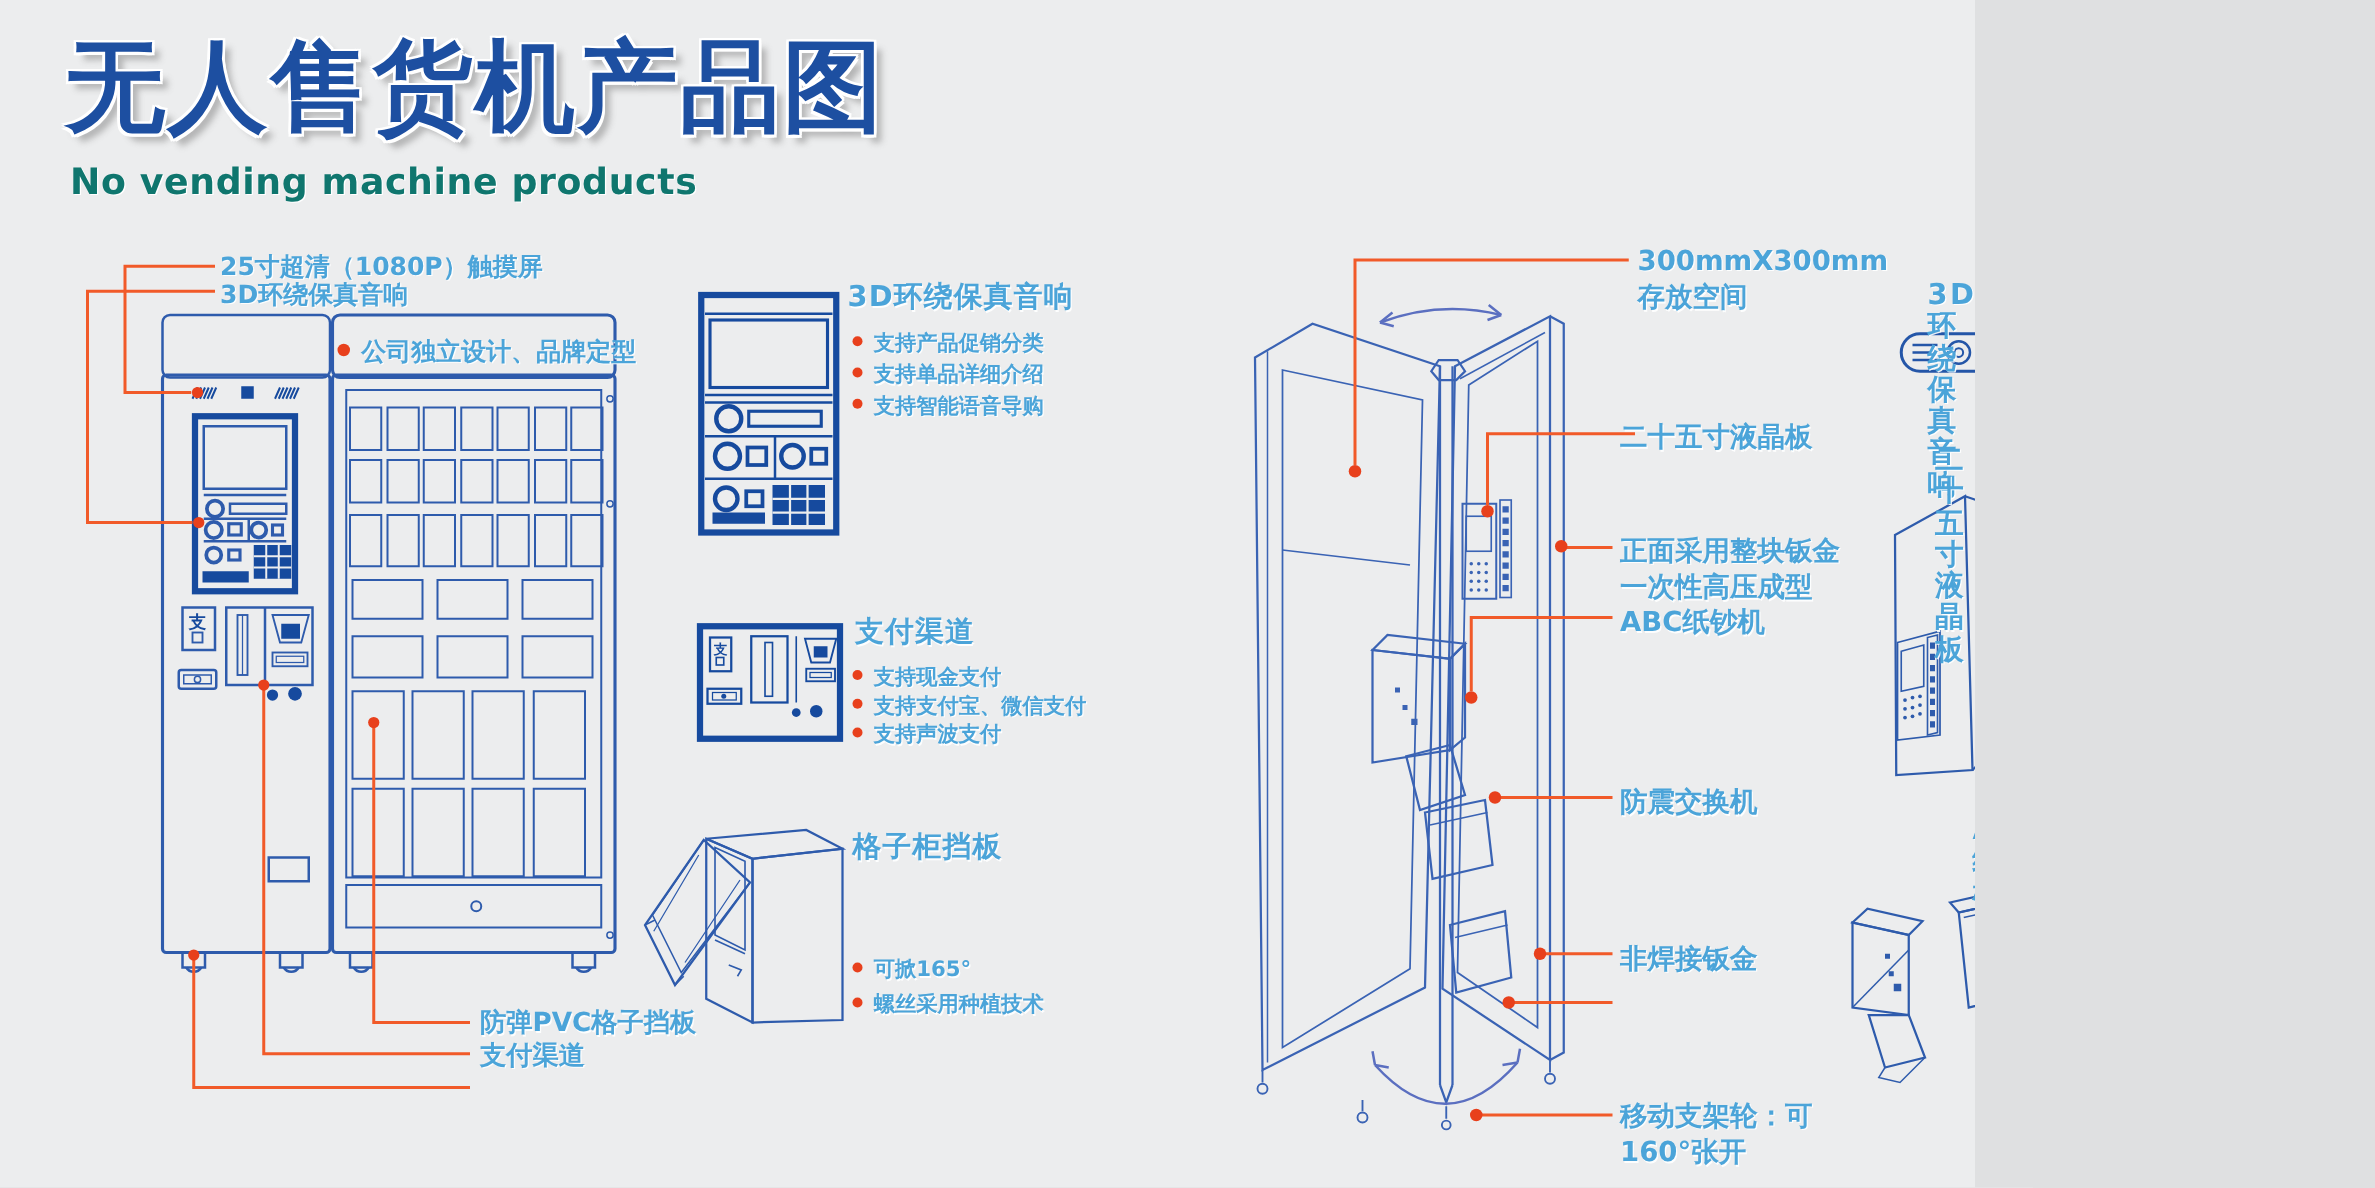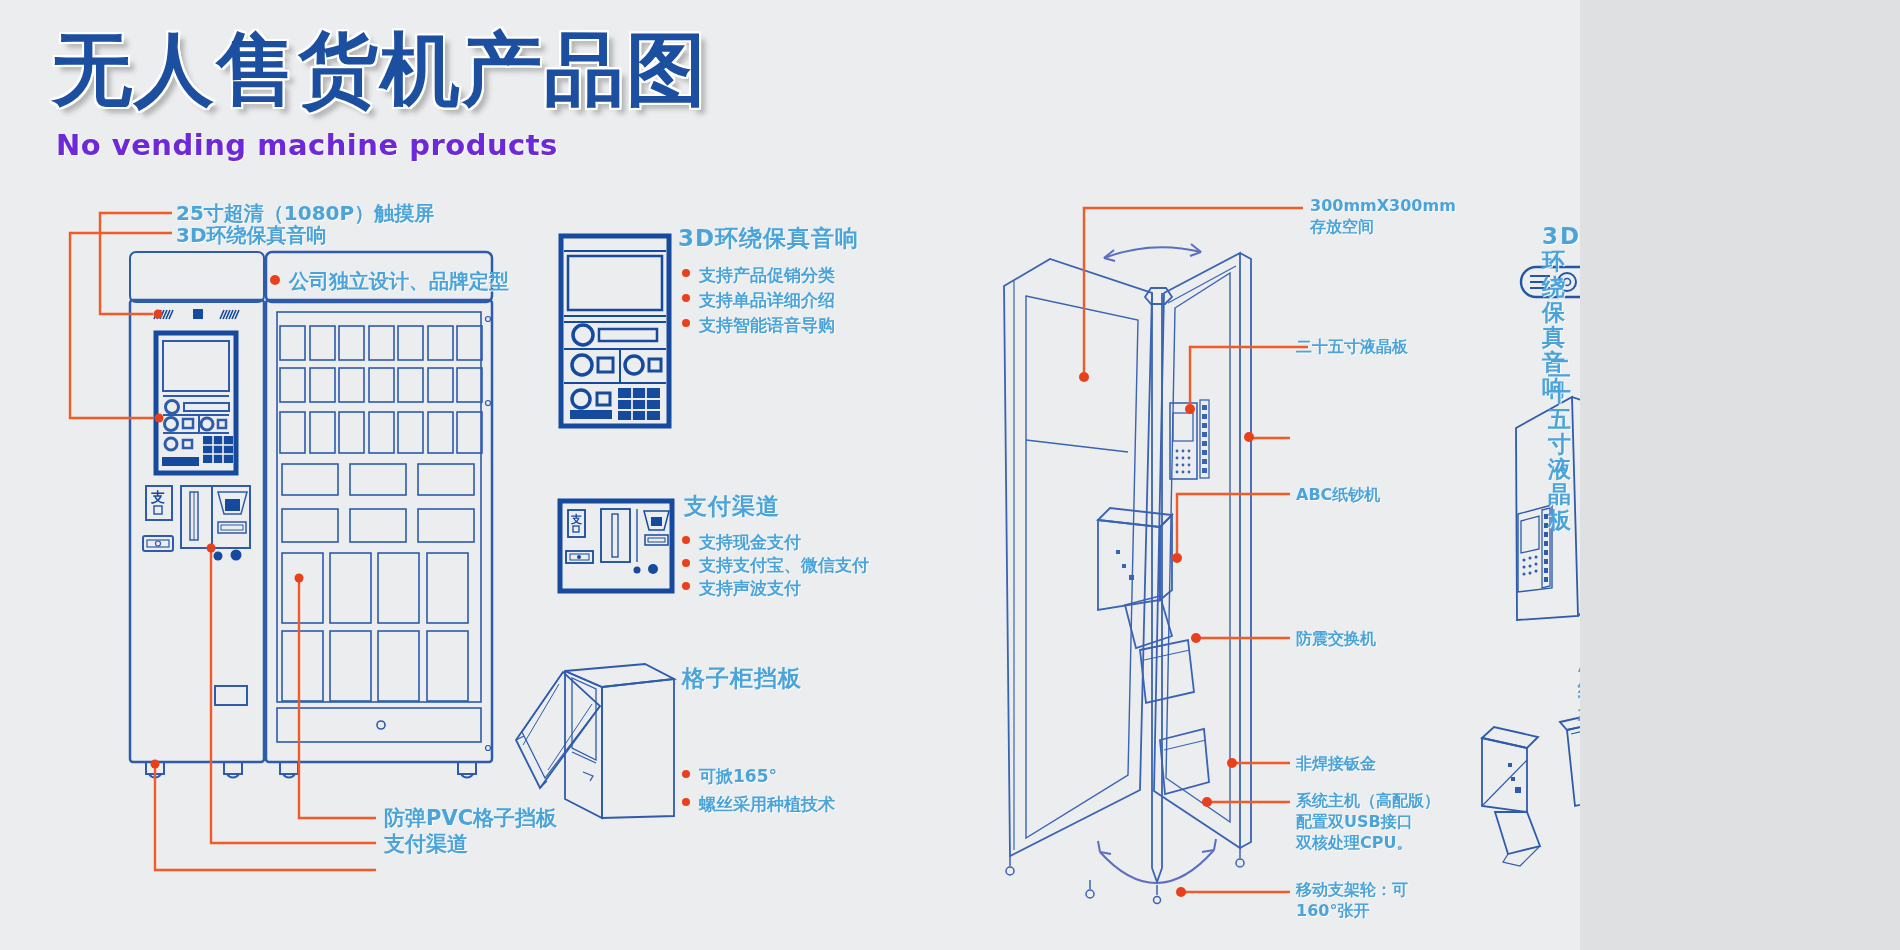--- a/index.html
+++ b/index.html
@@ -3,27 +3,27 @@
 <meta charset="utf-8">
 <style>
   html,body{margin:0;padding:0;background:#dfe0e1;}
   #stage{position:relative;width:1580px;height:950px;background:#ecedee;overflow:hidden;
          font-family:"DejaVu Sans","Liberation Sans",sans-serif;}
   #art{position:absolute;left:0;top:0;}
   .abs{position:absolute;}
   .title{color:#1d4fa1;font-size:80px;font-weight:bold;letter-spacing:2px;line-height:1;
          text-shadow:2px 0 0 #fff,-2px 0 0 #fff,0 2px 0 #fff,0 -2px 0 #fff,2px 2px 0 #fff,
          -2px -2px 0 #fff,2px -2px 0 #fff,-2px 2px 0 #fff,6px 6px 5px rgba(110,110,110,.45);}
-  .subtitle{color:#6d28d9;font-size:29px;font-weight:bold;letter-spacing:.5px;
+  .subtitle{color:#0f766e;font-size:29px;font-weight:bold;letter-spacing:.5px;
             text-shadow:1px 1px 0 #fff;}
   .label{position:absolute;font-weight:bold;color:#4ba4d9;white-space:pre-line;
          text-shadow:1px 1px 0 rgba(255,255,255,.9);}
   .lbl20{font-size:20px;line-height:1.1;}
   .lbl21{font-size:21px;line-height:1.15;}
-  .lbl19{font-size:16px;line-height:1.31;}
+  .lbl19{font-size:22px;line-height:1.31;}
   .feat-h{font-size:23px;line-height:1.1;letter-spacing:1px;}
   .panel-h{font-size:23px;line-height:1.1;letter-spacing:2px;}
   .feat-item{position:absolute;display:flex;gap:9px;font-size:17px;font-weight:bold;
              color:#4ba4d9;white-space:pre-line;line-height:1.3;
              text-shadow:1px 1px 0 rgba(255,255,255,.9);}
   .dot{width:8px;height:8px;border-radius:50%;background:#e8401c;margin-top:5px;flex:none;}
   .dot-lg{width:10px;height:10px;margin-top:7px;}
   .pay-glyph{position:absolute;color:#164a9e;font-weight:bold;}
 </style>
 </head>
@@ -508,25 +508,24 @@
     <span>可掀165°</span>
   </div>
   <div class="feat-item" style="left:682px;top:793px;">
     <span class="dot"></span>
     <span>螺丝采用种植技术</span>
   </div>
 
   <div class="label lbl19" style="left:1310px;top:196px;">300mmX300mm
 存放空间</div>
   <div class="label lbl19" style="left:1296px;top:337px;">二十五寸液晶板</div>
+  <div class="label lbl19" style="left:1296px;top:428px;">正面采用整块钣金
+一次性高压成型</div>
   <div class="label lbl19" style="left:1296px;top:485px;">ABC纸钞机</div>
   <div class="label lbl19" style="left:1296px;top:629px;">防震交换机</div>
   <div class="label lbl19" style="left:1296px;top:754px;">非焊接钣金</div>
-  <div class="label lbl19" style="left:1296px;top:791px;">系统主机（高配版）
-配置双USB接口
-双核处理CPU。</div>
   <div class="label lbl19" style="left:1296px;top:880px;">移动支架轮：可
 160°张开</div>
 
   <div class="label panel-h" style="left:1542px;top:224px;">3D环绕保真音响</div>
   <div class="label panel-h" style="left:1548px;top:356px;">二十五寸液晶板</div>
   <div class="label panel-h" style="left:1578px;top:652px;">ABC纸钞机</div>
 </div>
 
 </body></html>

